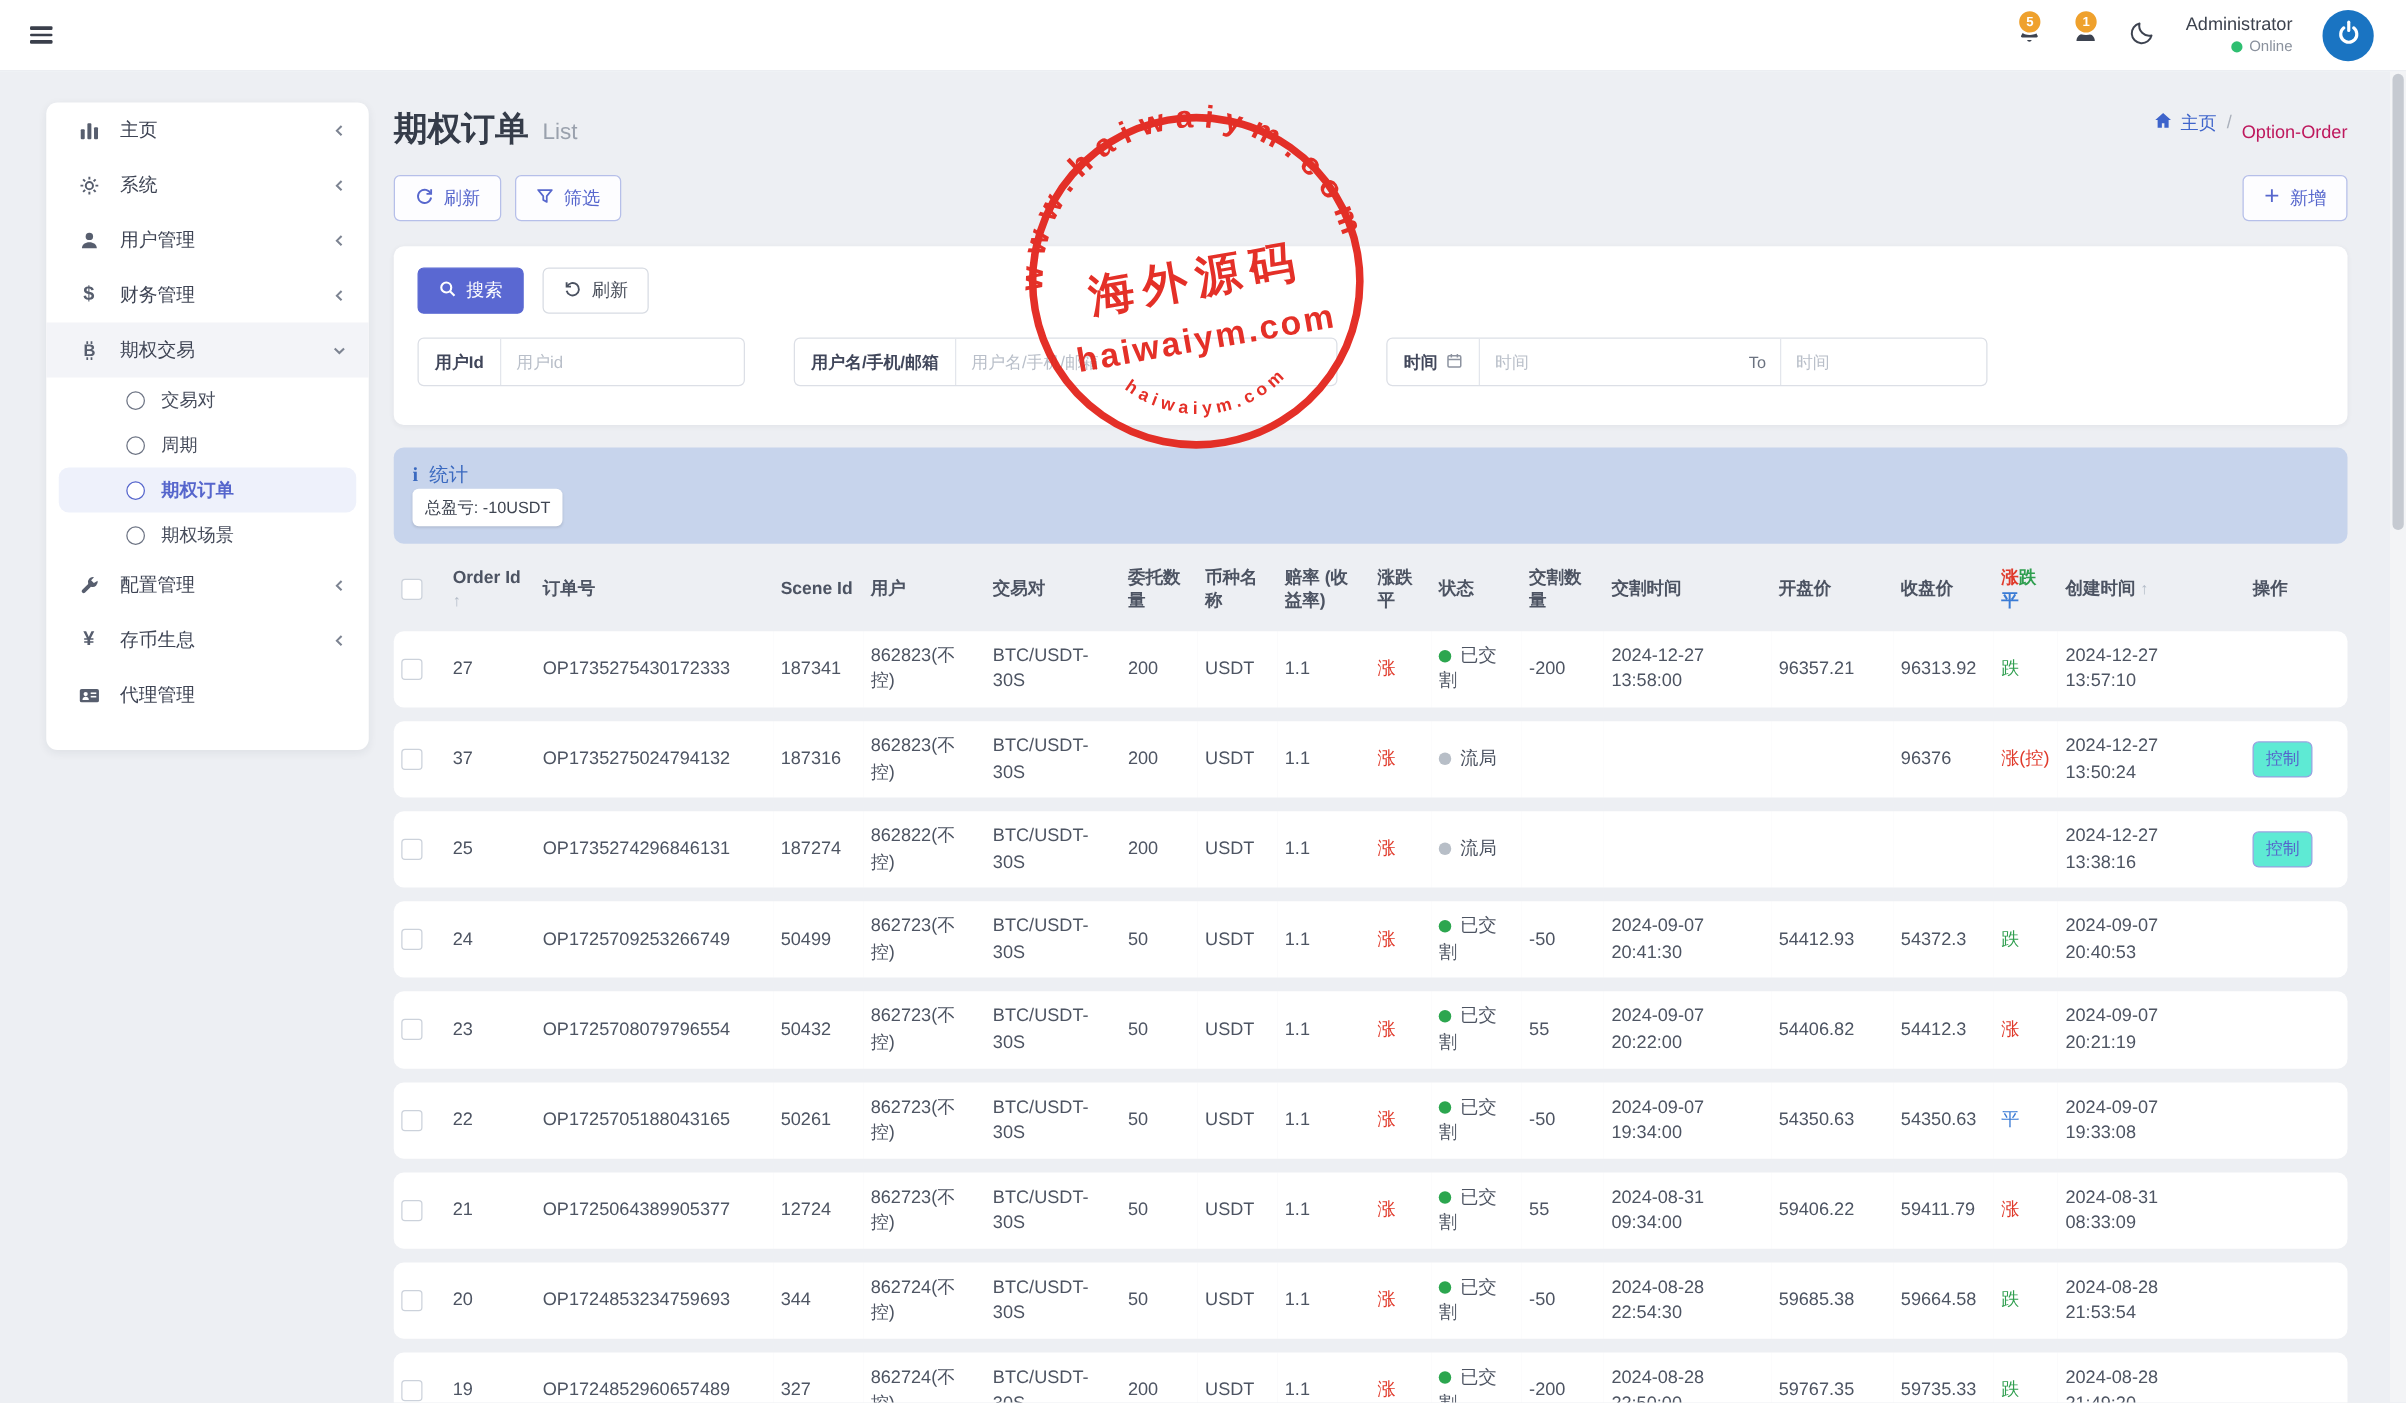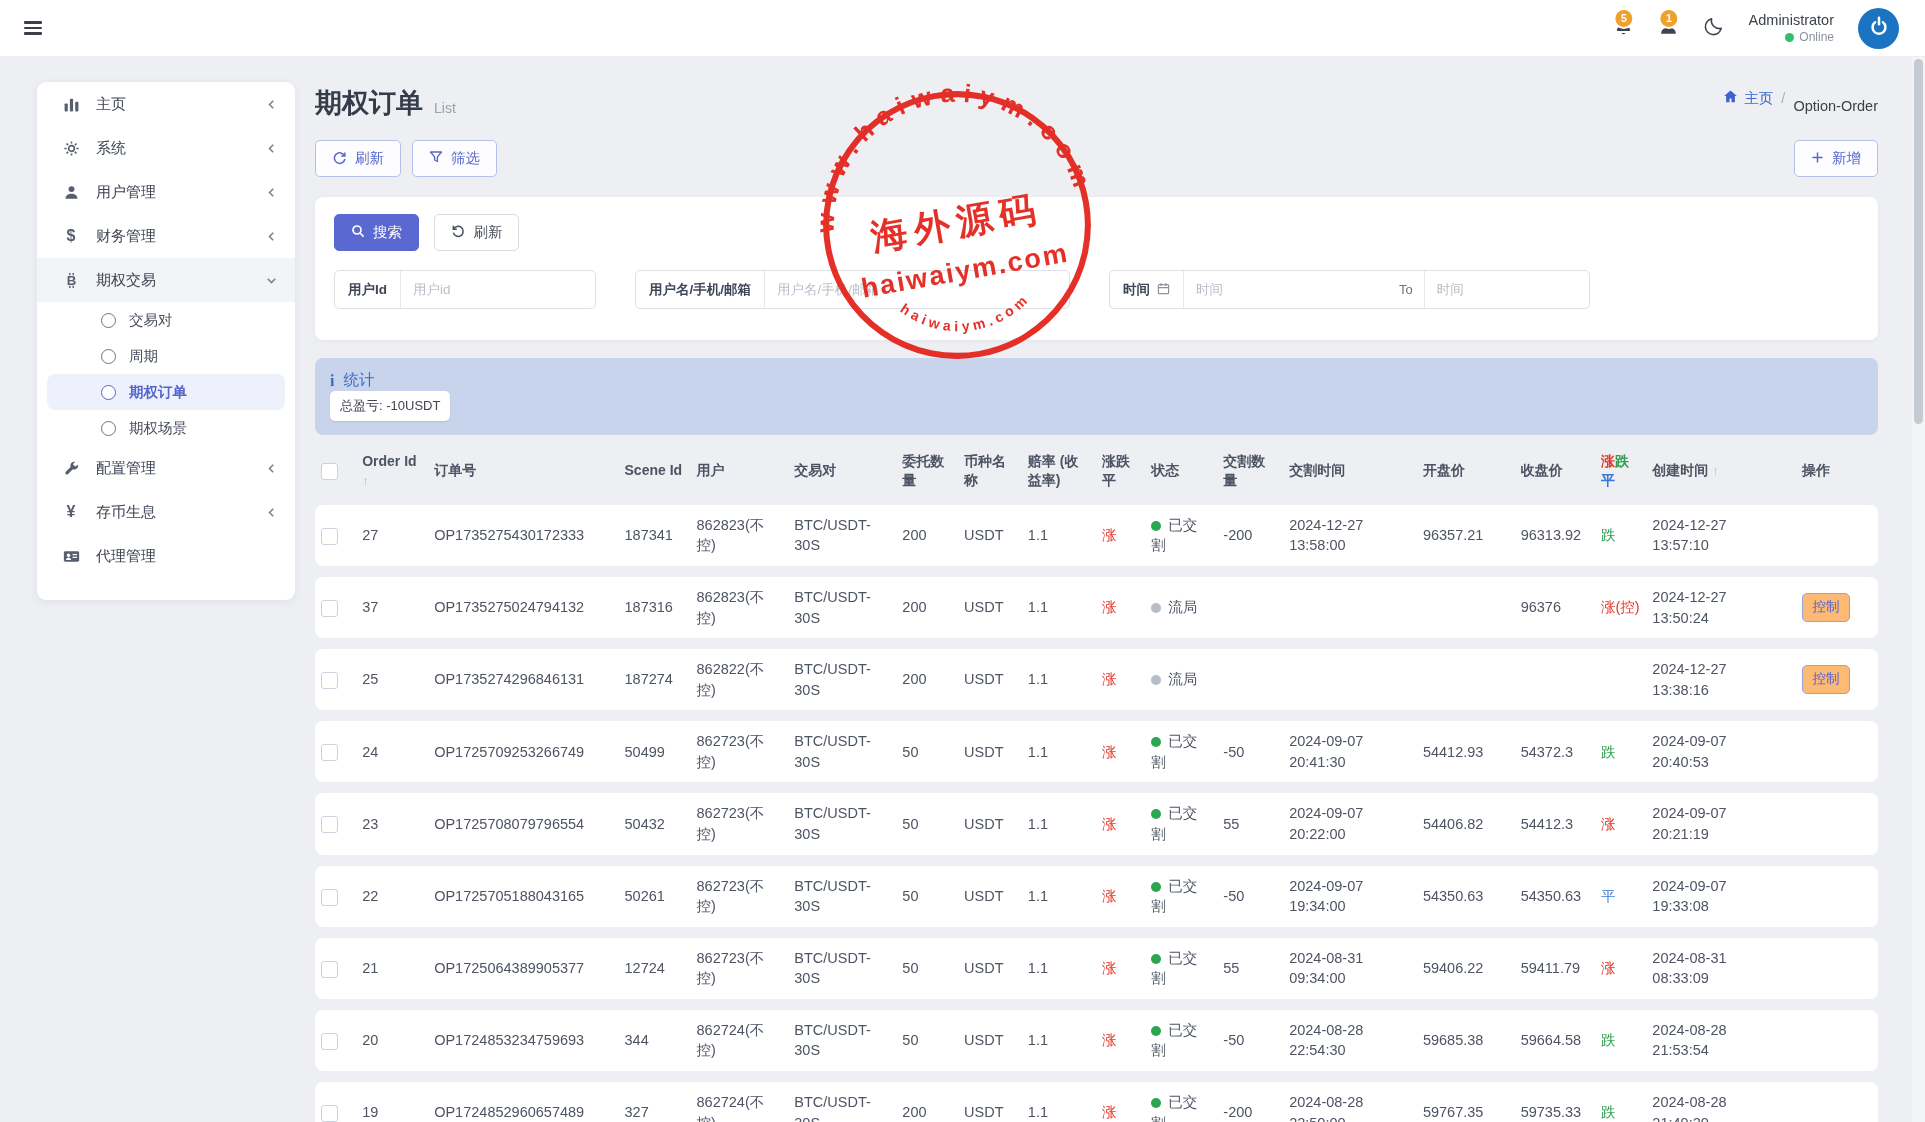--- a/index.html
+++ b/index.html
@@ -42,25 +42,25 @@
   .smi{display:flex;align-items:center;height:36px;padding-left:64px;font-size:14.5px;color:#474d5c;cursor:pointer;}
   .radio{width:15px;height:15px;border:1.7px solid #6d7484;border-radius:50%;margin-right:13px;
          box-sizing:border-box;background:#fff;flex:none;}
   .smi.active{color:#5565cc;font-weight:bold;background:#eef1fb;border-radius:8px;margin:0 10px;padding-left:54px;}
   .smi.active .radio{border-color:#5565cc;}
 
   
   .main{position:absolute;left:315px;top:82px;width:1563px;}
   .title-row{display:flex;align-items:flex-end;}
   .page-title{font-size:27px;font-weight:600;color:#353c49;margin:0;line-height:1.1;}
-  .page-sub{margin-left:11px;font-size:14px;color:#9aa1ad;margin-bottom:3px;}
+  .page-sub{margin-left:11px;font-size:18px;color:#9aa1ad;margin-bottom:3px;}
   .breadcrumb{margin-left:auto;font-size:14.5px;display:flex;align-items:center;gap:8px;margin-bottom:5px;}
   .bc-home{color:#3e64cb;display:flex;gap:6px;align-items:center;cursor:pointer;}
   .bc-sep{color:#aab0bb;}
-  .bc-cur{color:#404040;margin-top:16px;}
+  .bc-cur{color:#be185d;margin-top:16px;}
 
   .toolbar{display:flex;margin-top:21px;}
   .btn{display:inline-flex;align-items:center;gap:8px;height:37px;padding:0 16px;border-radius:5px;
        font-size:14.5px;cursor:pointer;box-sizing:border-box;border:1px solid transparent;background:none;
        font-family:inherit;}
   .btn-outline{border-color:#b6bfe9;color:#5767cd;background:#fdfdff;}
   .mr10{margin-right:11px;}
   .btn-add{margin-left:auto;}
 
   .search-card{background:#fff;border-radius:8px;margin-top:20px;padding:17px 19px 31px;
@@ -98,21 +98,21 @@
   .dot.void{background:#b7bec7;}
   .t-up{color:#e03a2b;}
   .t-down{color:#2f9e4f;}
   .t-flat{color:#3a7bd5;}
   .h-up{color:#e03a2b;}
   .h-down{color:#2f9e4f;}
   .h-flat{color:#3a7bd5;}
   .sort{color:#b4bcc8;font-size:13px;font-weight:normal;}
   .c-result{word-break:break-all;}
   .c-action,.th-action{text-align:left;padding-left:22px;}
-  .ctl-btn{border:1px solid #97a2e0;color:#5565cc;background:#fdba74;border-radius:5px;font-size:13.5px;
+  .ctl-btn{border:1px solid #97a2e0;color:#5565cc;background:#5eead4;border-radius:5px;font-size:13.5px;
            padding:5px 9px;width:48px;line-height:1.25;cursor:pointer;font-family:inherit;}
 
   
   .watermark{position:absolute;left:806px;top:74px;width:302px;height:302px;transform:rotate(-10deg);
              opacity:.93;z-index:40;pointer-events:none;}
 
   
   .scrollbar{position:absolute;top:57px;right:0;width:13px;bottom:0;background:#f3f4f6;z-index:60;}
   .scroll-thumb{position:absolute;top:2px;left:2px;width:9px;height:365px;background:#c6cad1;border-radius:5px;}
 </style>

